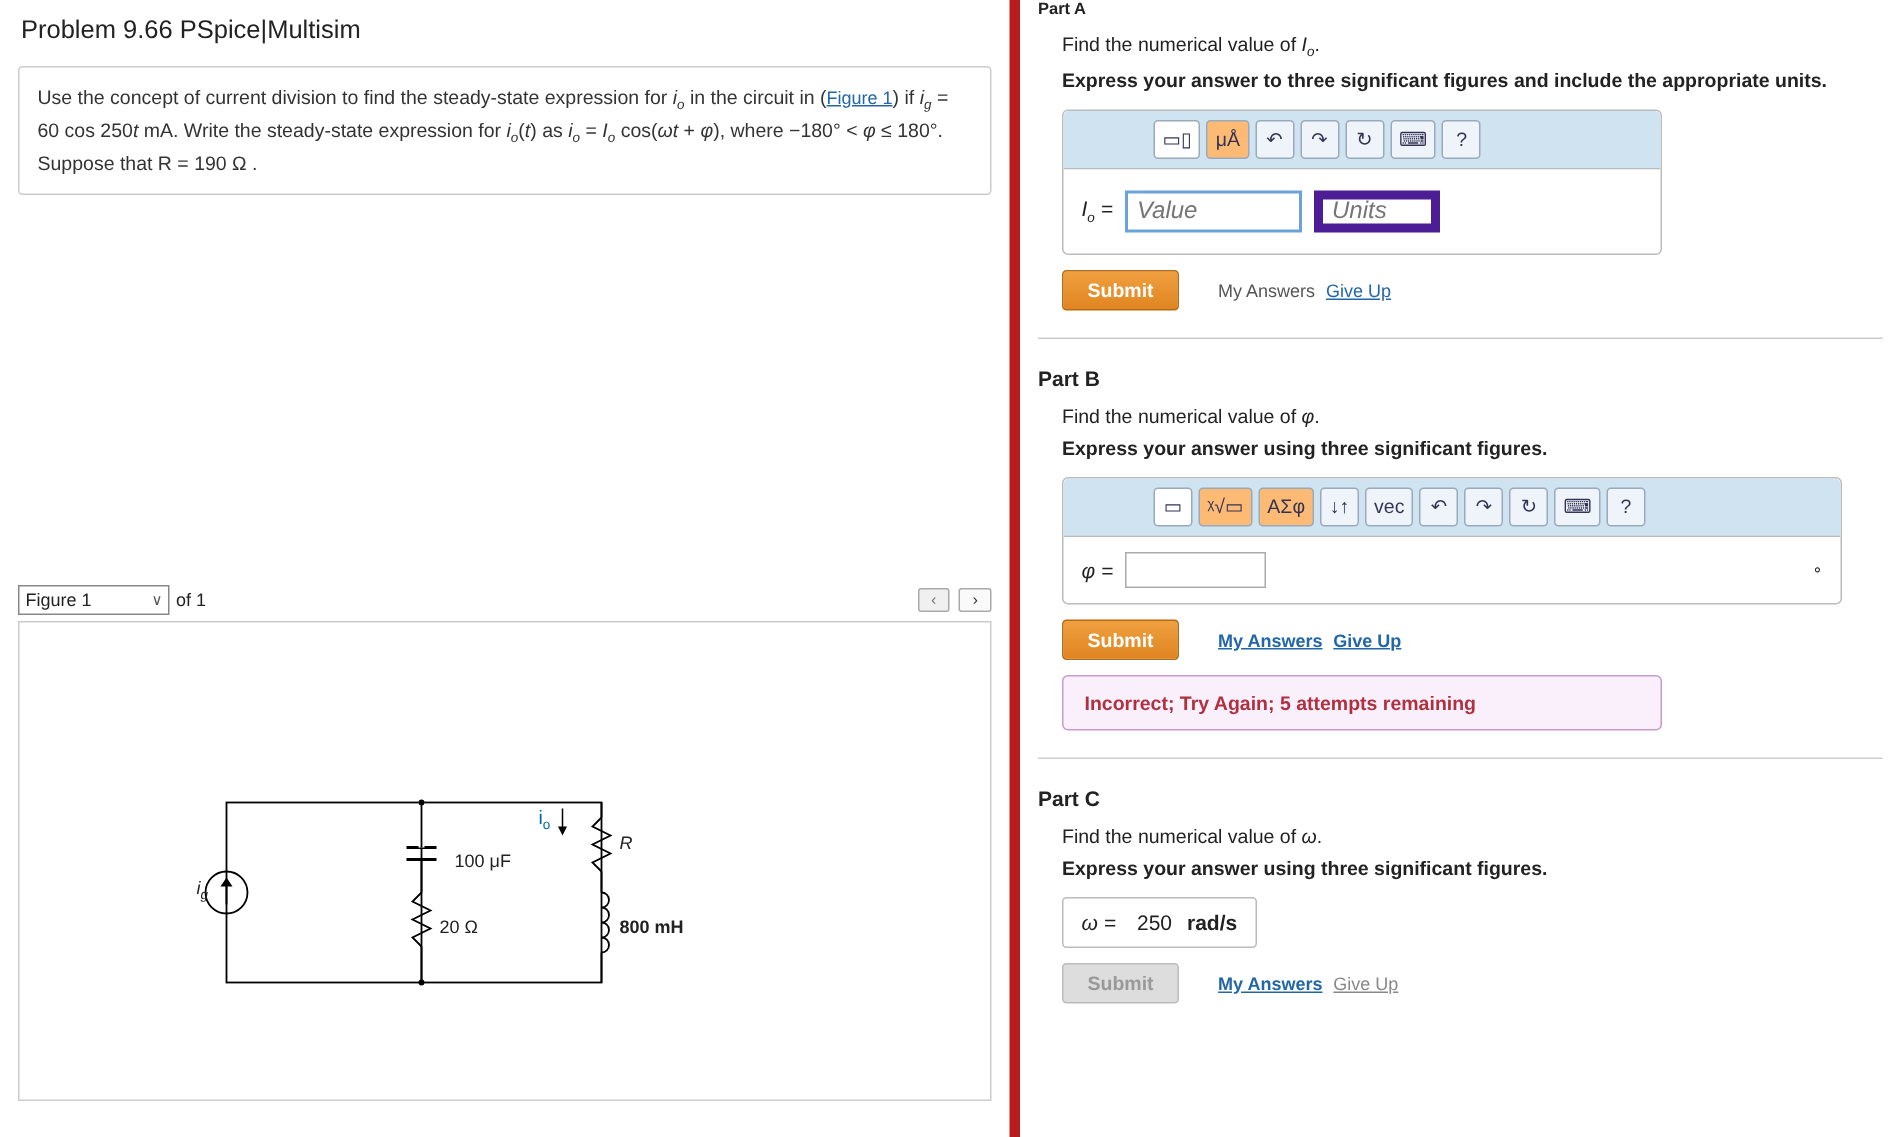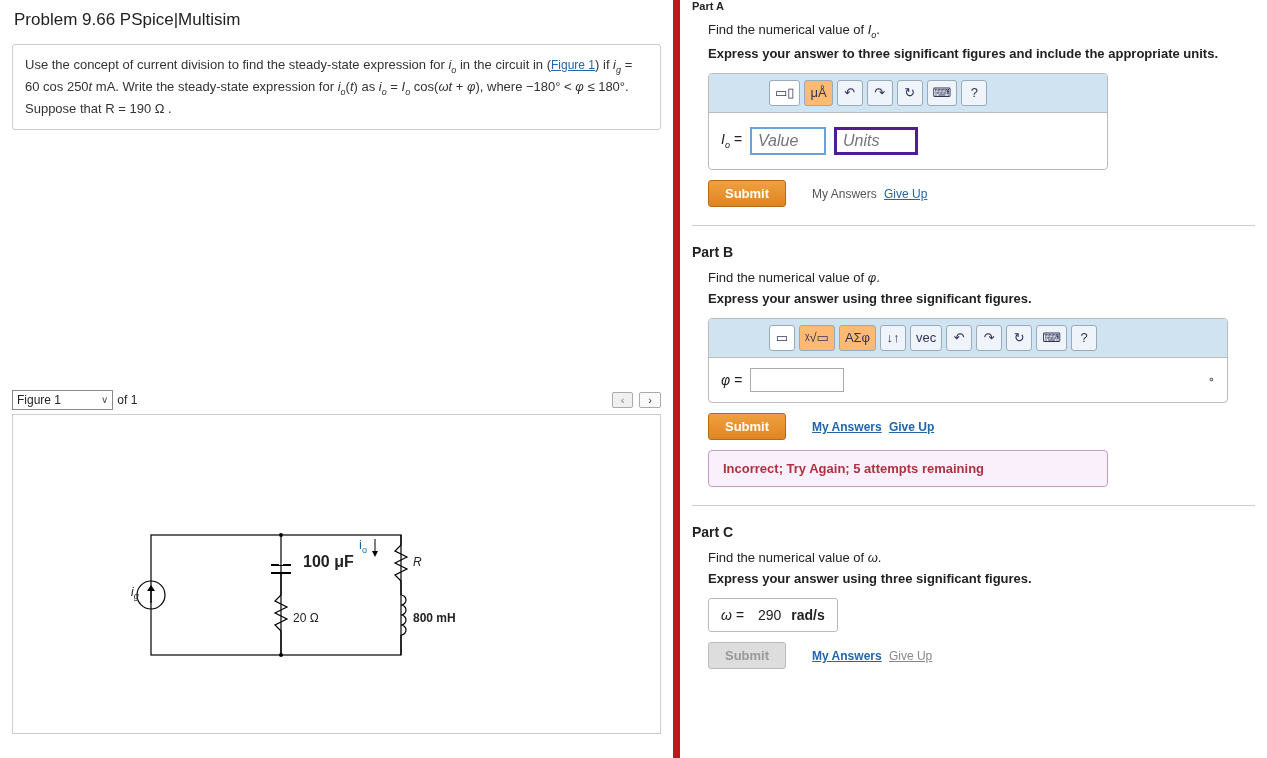--- a/index.html
+++ b/index.html
@@ -23,22 +23,22 @@
   .part-title-noborder { font-weight:bold; font-size:14px; margin-top:16px; margin-bottom:10px;}
   .prompt { margin-left:16px; margin-bottom:6px; font-size:13px; }
   .bold-instr { font-weight:bold; margin-left:16px; margin-bottom:12px; font-size:13px;}
   .input-panel { border:1px solid #bbb; border-radius:4px; margin:0 0 0 16px; padding:0; width:520px;}
   .toolbar { background:#cfe3f1; border-bottom:1px solid #bbb; border-radius:4px 4px 0 0; padding: 6px; display:flex; gap:4px; align-items:center; justify-content:flex-start;}
   .toolbar-spacer { width:50px; }
   .tool-btn { border:1px solid #9ab; background:#eef4fa; border-radius:3px; min-width:26px; height:26px; display:flex; align-items:center; justify-content:center; font-size:13px; color:#335; padding:0 5px;}
   .tool-btn.lbl { background:#fdba74; }
   .input-body { padding: 14px 12px; display:flex; align-items:center; gap:8px;}
   .eq-label { font-style:italic; font-size:14px;}
-  .value-input { border:2px solid #6aa3da; width:76px; height:28px; padding:2px 6px; font-style:italic; color:#15803d; font-size:16px;}
-  .units-input { border:3px solid #4c1d95; width:84px; height:28px; padding:2px 6px; font-style:italic; color:#888; font-size:16px;}
+  .value-input { border:2px solid #6aa3da; width:118px; height:28px; padding:2px 6px; font-style:italic; color:#15803d; font-size:16px;}
+  .units-input { border:6px solid #4c1d95; width:84px; height:28px; padding:2px 6px; font-style:italic; color:#888; font-size:16px;}
   .plain-input { border:1px solid #aaa; width:94px; height:24px; padding:2px 6px;}
   .deg-row { display:flex; justify-content:space-between; align-items:center; padding:10px 12px;}
   .deg-sym { font-size:11px; vertical-align:super;}
   .btn-row { margin:10px 0 2px 16px; display:flex; align-items:center; gap:26px;}
   .submit-btn { background:linear-gradient(#f0a040,#df8520); border:1px solid #b86a12; color:#fff; font-weight:bold; padding:5px 16px; border-radius:3px; font-size:13px;}
   .submit-btn.disabled { background:#ddd; border-color:#bbb; color:#999;}
   .link { color:#2266aa; text-decoration:underline; font-weight:bold; font-size:12px;}
   .link.plain { font-weight:normal; text-decoration:underline; color:#555;}
   .feedback-box { border:1px solid #c99ad0; background:#faf0fb; border-radius:4px; margin:10px 0 6px 16px; padding:10px 14px; color:#b03040; font-weight:bold; font-size:13px; width:400px;}
   .sep { border-top:1px solid #ccc; margin:18px 0;}
@@ -93,21 +93,21 @@
         <path d="M270,80 a5,5 0 0,1 0,10 a5,5 0 0,1 0,10 a5,5 0 0,1 0,10 a5,5 0 0,1 0,10" class="wire"></path>
         <line x1="270" y1="120" x2="270" y2="140" class="wire"></line>
 
         <line x1="244" y1="24" x2="244" y2="40" stroke="#000"></line>
         <polygon points="244,42 241,36 247,36" fill="#000"></polygon>
 
         <circle cx="150" cy="20" r="2" fill="#000"></circle>
         <circle cx="150" cy="140" r="2" fill="#000"></circle>
       </svg>
       <div style="position:absolute;left:118px;top:170px;font-style:italic;font-size:12px;">i<span class="sub">g</span></div>
-      <div style="position:absolute;left:290px;top:138px;font-size:16px;font-weight:bold;">100 μF</div>
+      <div style="position:absolute;left:290px;top:152px;font-size:12px;">100 μF</div>
       <div style="position:absolute;left:280px;top:196px;font-size:12px;">20 Ω</div>
       <div style="position:absolute;left:346px;top:122px;font-size:13px;color:#0369a1">i<span class="sub">o</span></div>
       <div style="position:absolute;left:400px;top:140px;font-size:12px;font-style:italic">R</div>
       <div style="position:absolute;left:400px;top:196px;font-size:12px;font-weight:bold;">800 mH</div>
     </div>
   </div>
 
   <div class="right">
     
     <div class="part-title" style="border-top:none; border-bottom:none; padding-bottom:0; margin-top:0;">Part A</div>
@@ -174,21 +174,21 @@
     <div class="feedback-box">Incorrect; Try Again; 5 attempts remaining</div>
 
     <div class="sep"></div>
 
     
     <div class="part-title-noborder">Part C</div>
     <div class="prompt"><span>Find the numerical value of </span><span class="math-i">ω</span>.</div>
     <div class="bold-instr">Express your answer using three significant figures.</div>
     <div class="partC-box">
       <span class="math-i">ω =</span>
-      <span style="margin-left:4px;">290</span>
+      <span style="margin-left:4px;">250</span>
       <span style="font-weight:bold">rad/s</span>
     </div>
     <div class="btn-row">
       <button class="submit-btn disabled">Submit</button>
       <span>
         <a class="link">My Answers</a>&nbsp;&nbsp;<a class="link plain" style="color:#888">Give Up</a>
       </span>
     </div>
   </div>
 </div>

